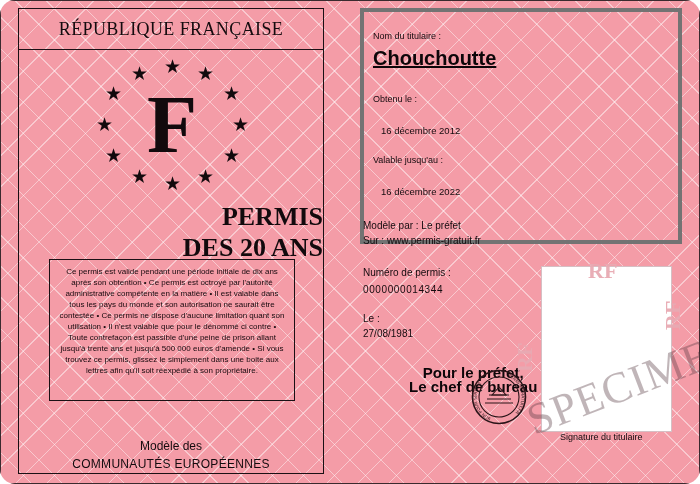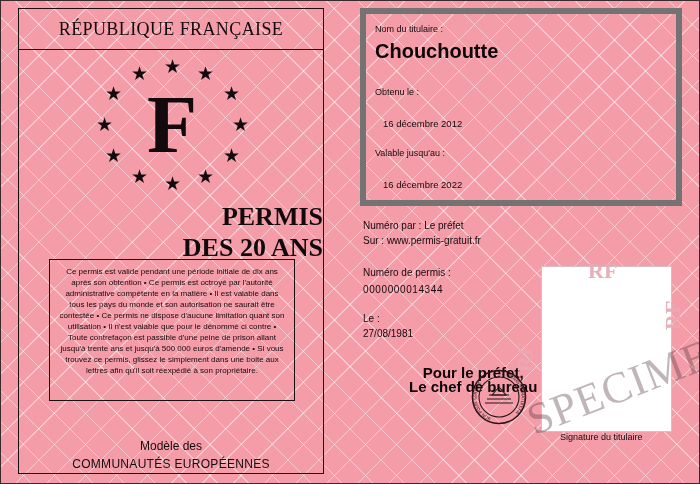--- a/index.html
+++ b/index.html
@@ -10,20 +10,21 @@
   body {
     font-family: "Liberation Sans", sans-serif;
   }
   #permis {
     position: relative;
     width: 700px;
     height: 484px;
     box-sizing: border-box;
     background: #f49ca7;
     overflow: hidden;
+    border-radius: 15px;
   }
   
   #hatch {
     position: absolute;
     inset: 0;
     background-image:
       repeating-linear-gradient(45deg, rgba(255,255,255,0.45) 0 1px, rgba(255,255,255,0) 1px 22px),
       repeating-linear-gradient(-45deg, rgba(255,255,255,0.45) 0 1px, rgba(255,255,255,0) 1px 22px);
     pointer-events: none;
   }
@@ -132,35 +133,36 @@
     color: #140b0e;
   }
   #modele .l2 { letter-spacing: 0.3px; }
 
   
   #holder-box {
     position: absolute;
     left: 360px;
     top: 8px;
     width: 322px;
-    height: 198px;
-    border: 6px solid #737373;
-    box-sizing: border-box;
-    padding: 10px 9px;
+    height: 236px;
+    border: 4px solid #737373;
+    box-sizing: border-box;
+    padding: 19px 9px;
   }
   .field-label {
     font-size: 9px;
     color: #140b0e;
     margin: 0;
   }
   #holder-name {
     font-weight: bold;
     font-size: 20px;
     color: #0d0609;
     margin: 6px 0 0 0;
+    text-decoration: underline;
   }
   .field-value {
     font-size: 9.5px;
     color: #140b0e;
     margin: 8px;
   }
   .gap-lg { height: 24px; }
   .gap-md { height: 13px; }
   .gap-sm { height: 11px; }
 
@@ -307,21 +309,21 @@
     <p class="field-label">Obtenu le :</p>
     <div class="gap-md"></div>
     <p class="field-value">16 décembre 2012</p>
     <div class="gap-sm"></div>
     <p class="field-label">Valable jusqu'au :</p>
     <div class="gap-md"></div>
     <p class="field-value">16 décembre 2022</p>
   </div>
 
   <div id="delivre-block">
-    <div>Numéro par : Le préfet</div>
+    <div>Modèle par : Le préfet</div>
     <div>Sur : www.permis-gratuit.fr</div>
   </div>
 
   <div id="numero-block">
     <div>Numéro de permis :</div>
     <div id="numero-value">0000000014344</div>
   </div>
 
   <div id="le-block">
     <div>Le :</div>

